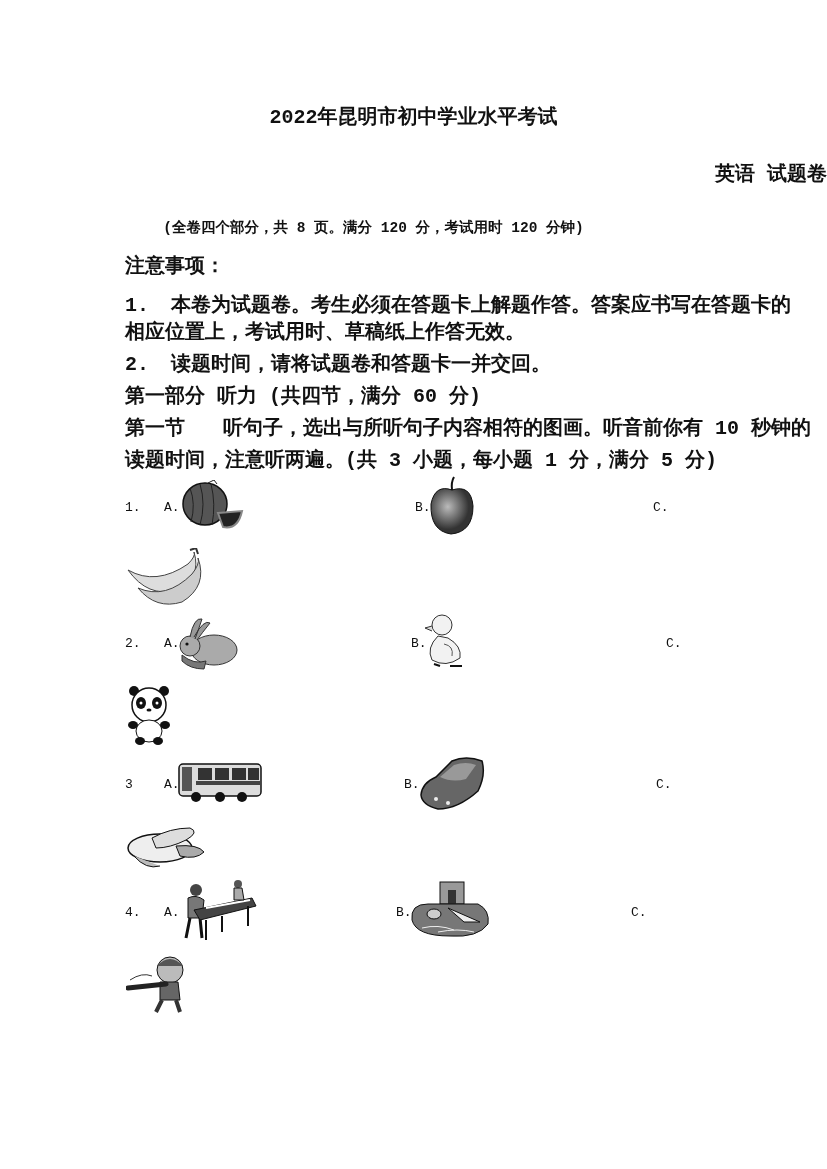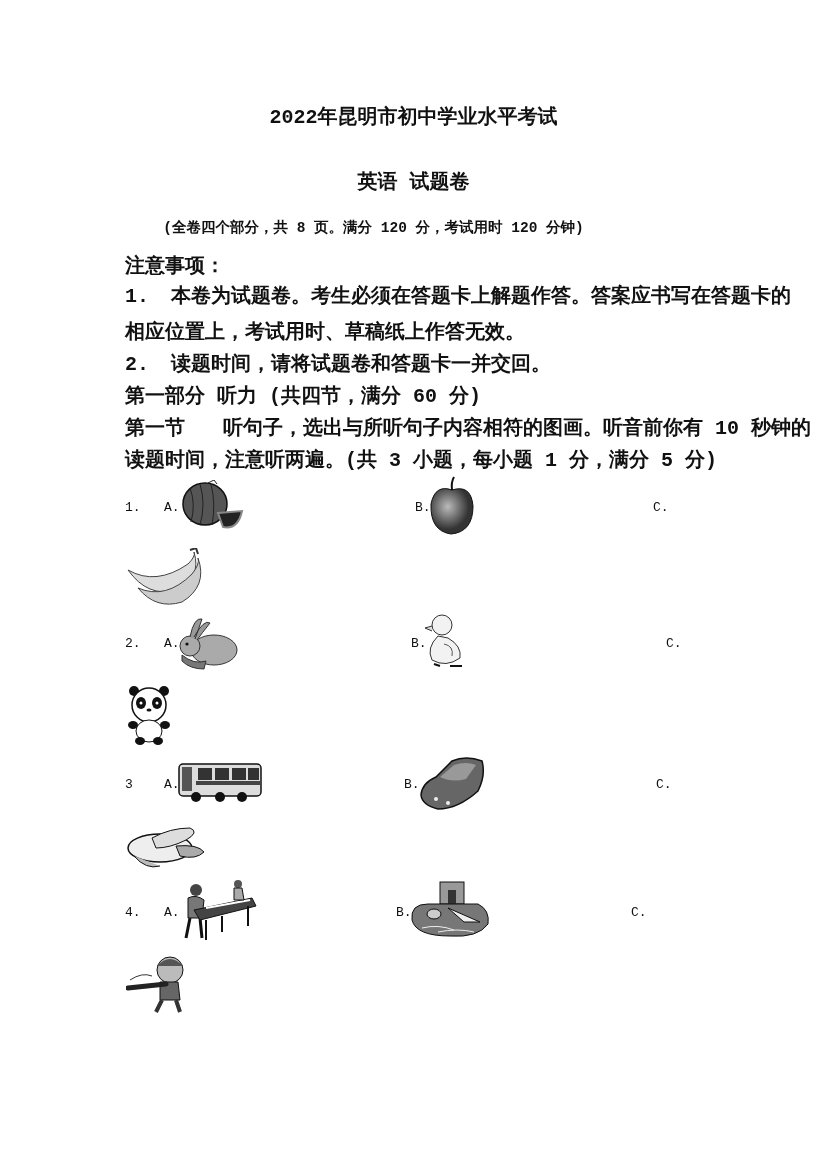--- a/index.html
+++ b/index.html
@@ -1,37 +1,37 @@
 <!DOCTYPE html>
 <html><head>
 <meta charset="utf-8">
 <style>
   html,body{margin:0;padding:0;background:#ffffff;}
   body{width:827px;height:1169px;position:relative;overflow:hidden;
        font-family:"Liberation Serif","DejaVu Serif",serif;color:#111;}
   .abs{position:absolute;white-space:nowrap;font-family:Liberation Mono, monospace;}
   .title{left:0;width:827px;text-align:center;font-weight:bold;font-size:20px;}
   .t1{top:103px;}
-  .t2{top:168px;}
+  .t2{top:160px;text-align:right;}
   .sub{left:0;width:747px;text-align:center;top:218px;font-weight:bold;font-size:14.5px;}
   .line{left:125px;font-size:20px;font-weight:bold;}
   .num{display:inline-block;width:46px;}
   .gap{display:inline-block;width:38px;}
   .qnum,.opt{font-size:13px;font-weight:normal;}
   svg{position:absolute;}
 </style>
 </head>
 <body>
 
 <div class="abs title t1">2022年昆明市初中学业水平考试</div>
 <div class="abs title t2">英语 试题卷</div>
 <div class="abs sub">(全卷四个部分，共 8 页。满分 120 分，考试用时 120 分钟)</div>
 
 <div class="abs line" style="top:252px">注意事项：</div>
-<div class="abs line" style="top:282px">
+<div class="abs line" style="top:291px">
   <span class="num">1.</span><span>本卷为试题卷。考生必须在答题卡上解题作答。答案应书写在答题卡的</span>
 </div>
 <div class="abs line" style="top:318px">相应位置上，考试用时、草稿纸上作答无效。</div>
 <div class="abs line" style="top:350px">
   <span class="num">2.</span><span>读题时间，请将试题卷和答题卡一并交回。</span>
 </div>
 
 <div class="abs line" style="top:382px">第一部分   听力 (共四节，满分 60 分)</div>
 <div class="abs line" style="top:414px">
   <span>第一节</span><span class="gap"></span><span>听句子，选出与所听句子内容相符的图画。听音前你有 10 秒钟的</span>

